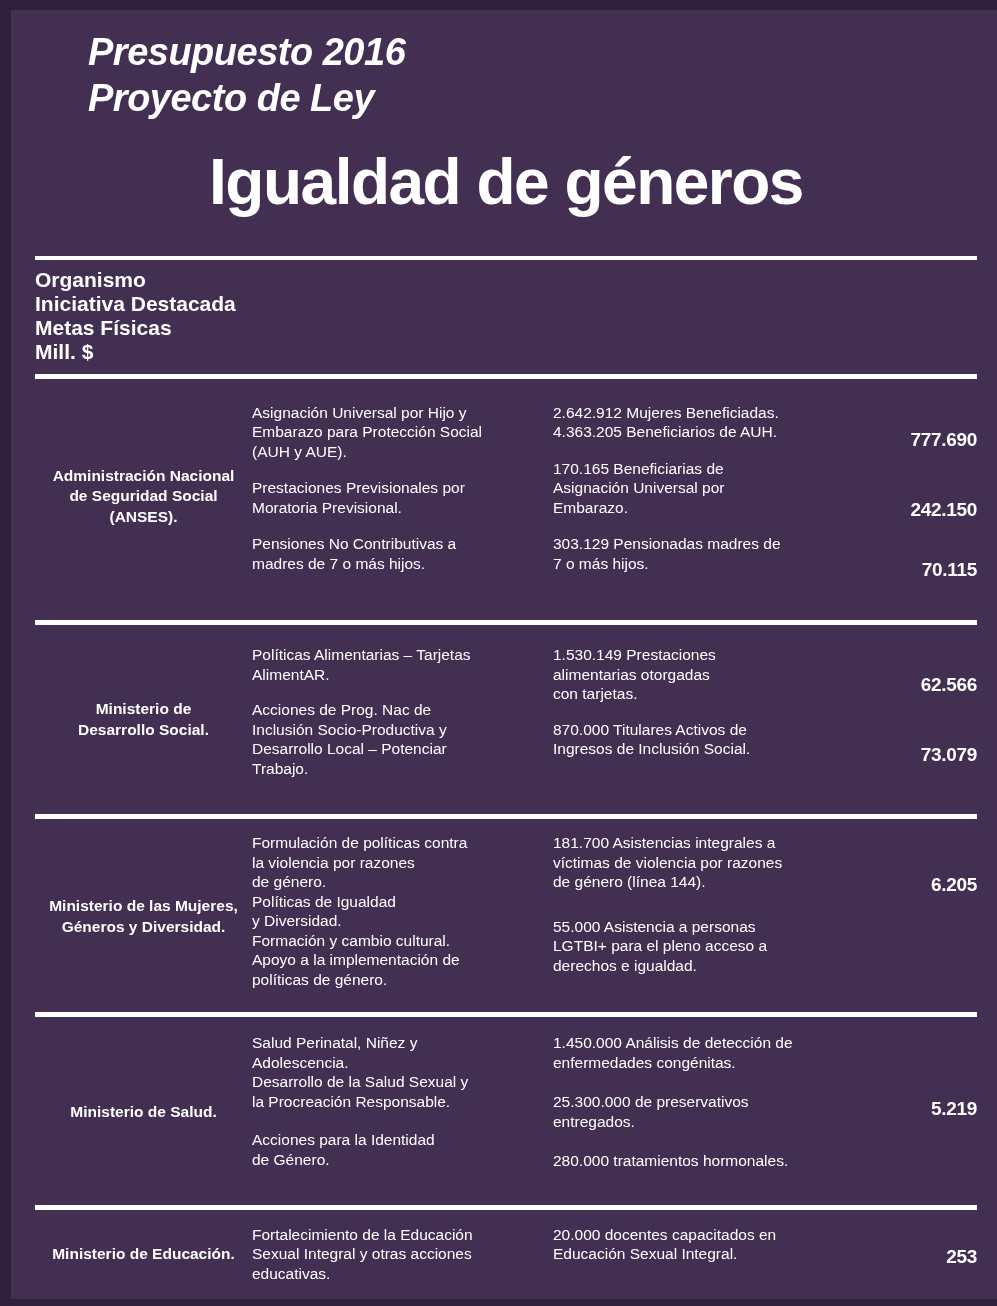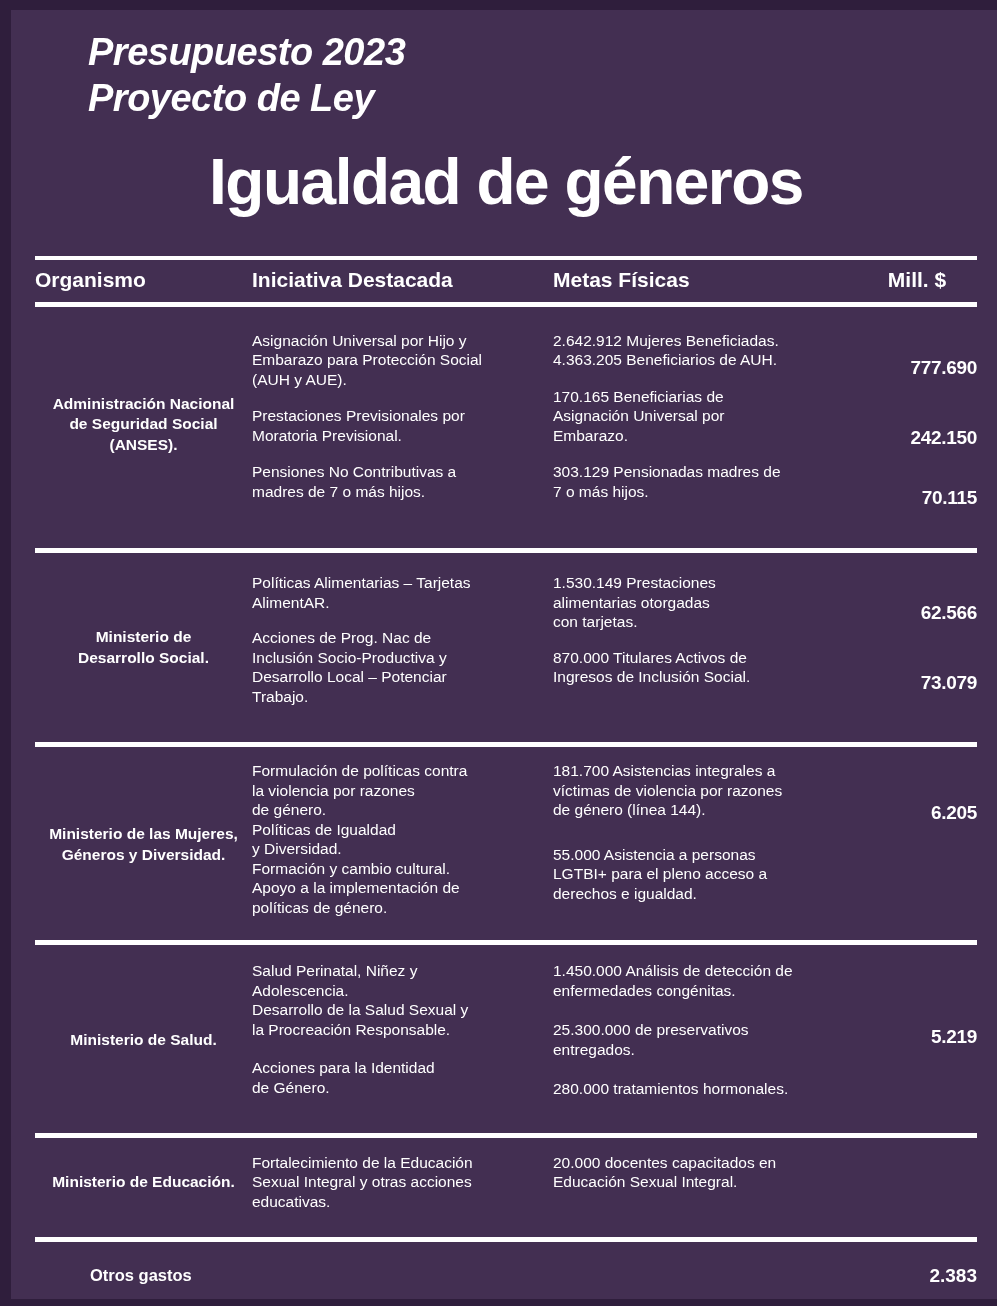--- a/index.html
+++ b/index.html
@@ -27,21 +27,21 @@
     text-align:center;
     font-size:64px; font-weight:800; letter-spacing:-1.5px;
     line-height:1.1;
   }
 
   .thead {
     margin-top:38px;
     display:flex; align-items:baseline;
     border-top:4px solid #fff; border-bottom:5px solid #fff;
     padding:8px 0 10px;
-    font-size:21px; font-weight:bold;
+    font-size:21px; font-weight:bold;flex-direction:column;
   }
   .c-org   { width:217px; }
   .c-ini   { width:301px; }
   .c-metas { width:304px; }
   .c-mill  { flex:1; text-align:center; }
 
   .section { display:flex; border-bottom:5px solid #fff; position:relative; }
   .sec-org {
     width:217px; display:flex; align-items:center; justify-content:center;
     text-align:center; font-weight:bold; font-size:15.5px; line-height:1.32;
@@ -88,21 +88,21 @@
 </head>
 <body>
 
 <div class="frame-top"></div>
 <div class="frame-left"></div>
 <div class="frame-bottom"></div>
 
 <div class="content">
 
   <div class="kicker">
-    <div>Presupuesto 2023</div>
+    <div>Presupuesto 2016</div>
     <div>Proyecto de Ley</div>
   </div>
 
   <h1 class="title">Igualdad de géneros</h1>
 
   <div class="thead">
     <div class="c-org">Organismo</div>
     <div class="c-ini">Iniciativa Destacada</div>
     <div class="c-metas">Metas Físicas</div>
     <div class="c-mill">Mill. $</div>
@@ -213,20 +213,23 @@
     <div class="sec-org">Ministerio de Educación.</div>
     <div class="sec-ini">
       <p class="cell">Fortalecimiento de la Educación
 Sexual Integral y otras acciones
 educativas.</p>
     </div>
     <div class="sec-metas">
       <p class="cell">20.000 docentes capacitados en
 Educación Sexual Integral.</p>
     </div>
+    <div class="sec-val">
+      <div class="val v1">253</div>
+    </div>
   </section>
 
   <div class="otros">
     <div class="otros-label">Otros gastos</div>
     <div class="otros-val">2.383</div>
   </div>
 
 </div>
 
 </body></html>

